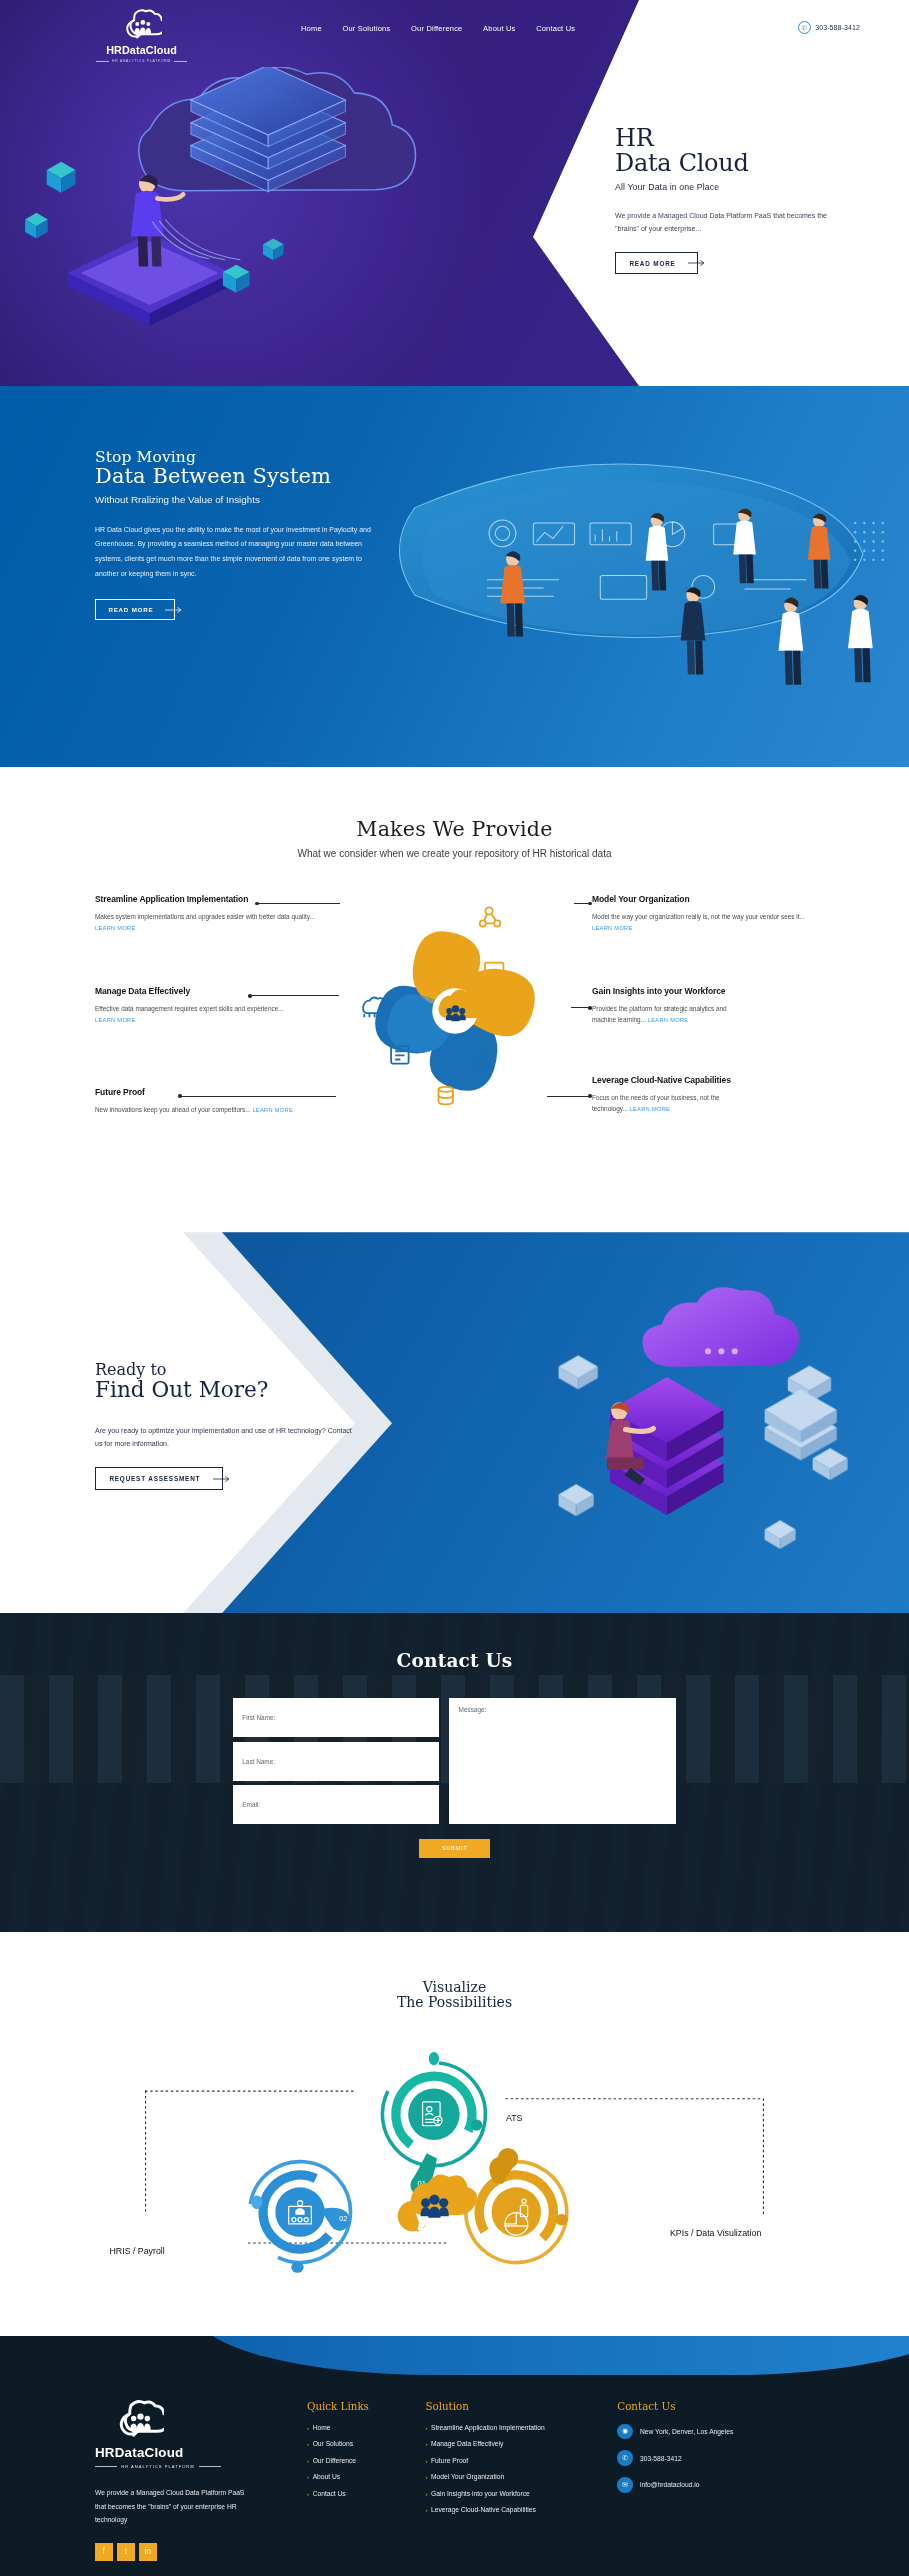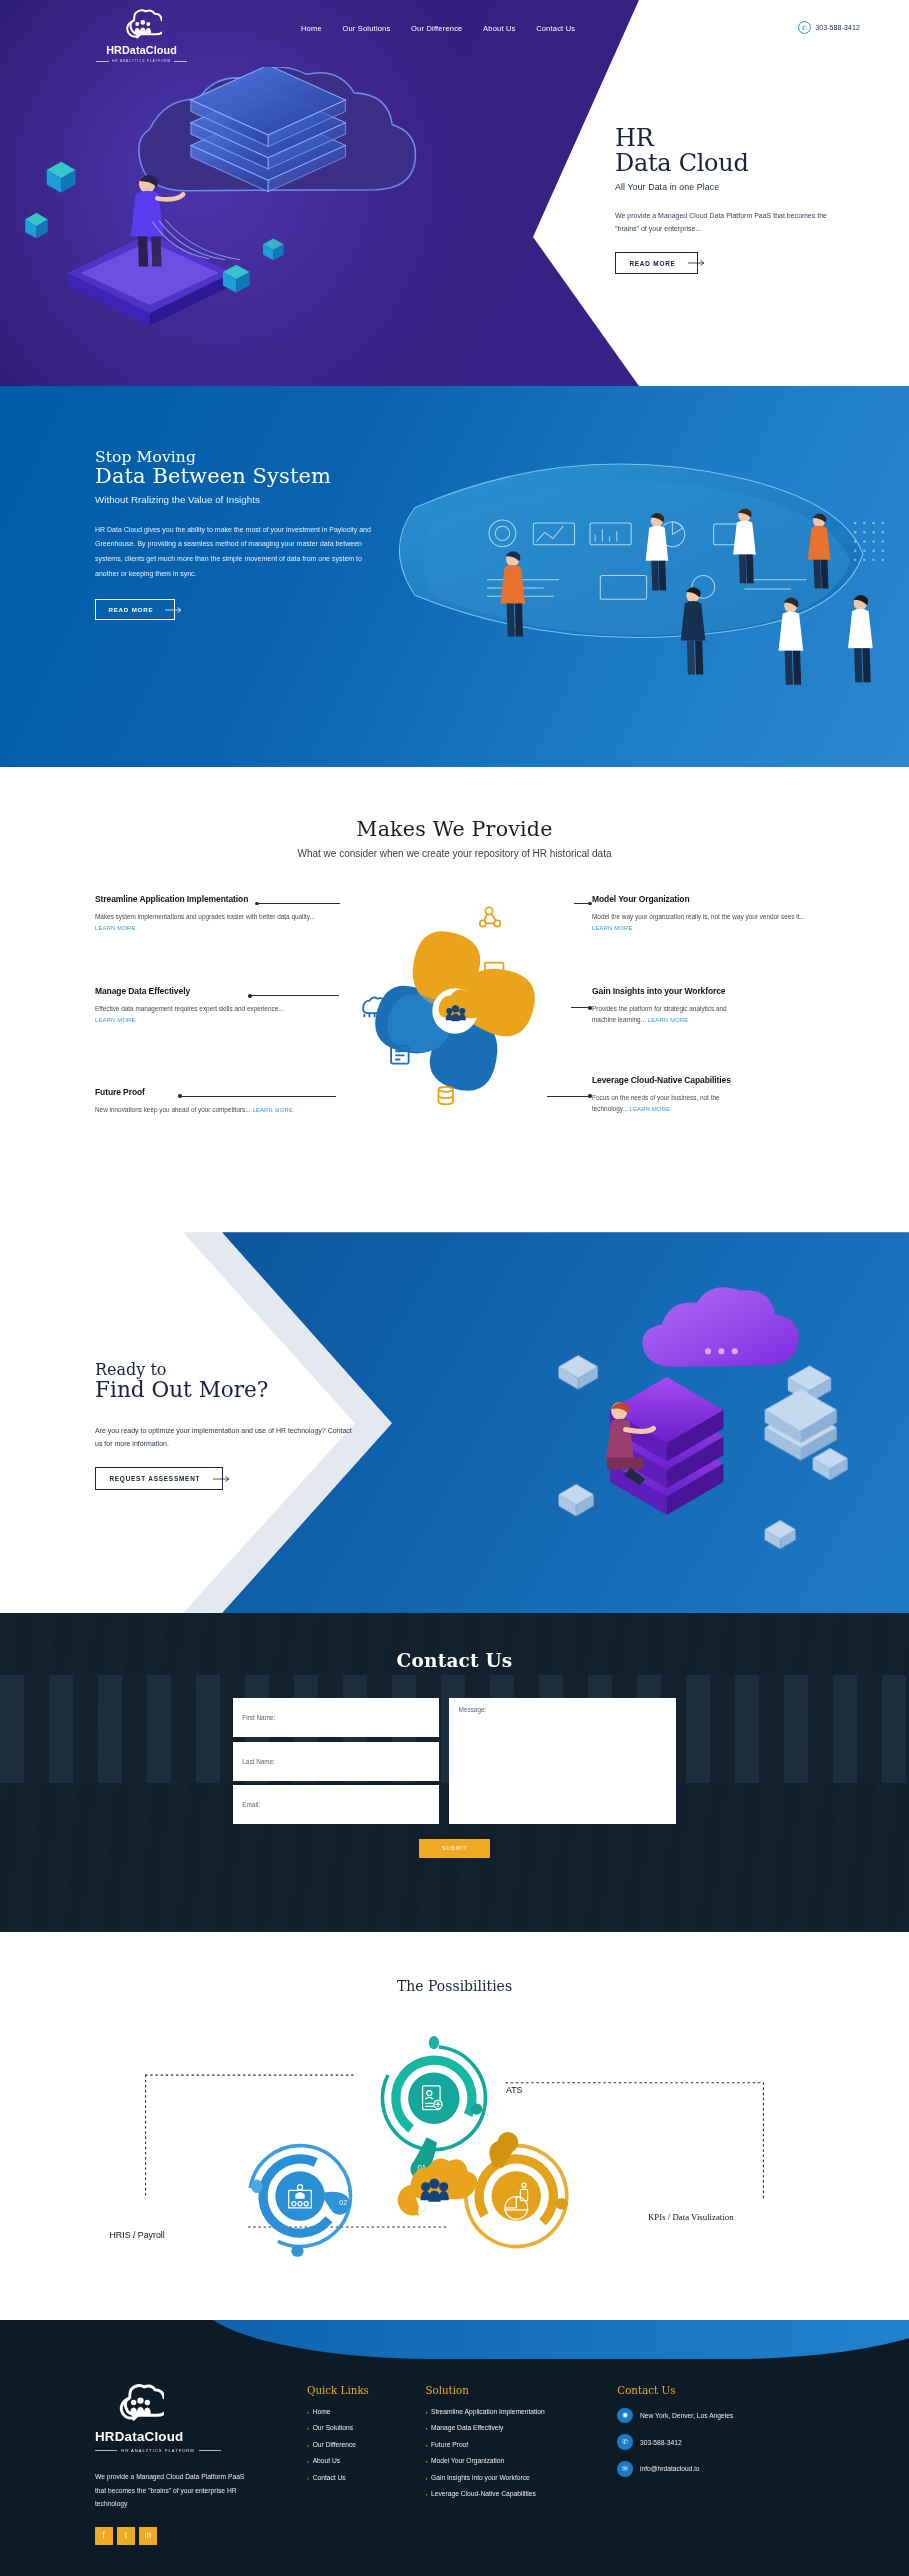--- a/index.html
+++ b/index.html
@@ -717,20 +717,21 @@
         <textarea class="msg" placeholder="Message:" style=""></textarea>
       </div>
     </div>
 
     <div class="submit-wrap">
       <button class="submit">SUBMIT</button>
     </div>
   </section>
 
   <section class="viz">
+    <div class="viz-k">Visualize</div>
     <div class="viz-h">The Possibilities</div>
 
     <div class="viz-diagram">
       <svg viewBox="0 0 1400 470" style="width:721px;height:242px;">
 
         <g stroke="#2a2a2a" stroke-width="2.2" stroke-dasharray="3 7" fill="none" stroke-linecap="round">
           <path d="M100 105 H510"></path>
           <path d="M100 105 V345"></path>
           <path d="M300 400 H690"></path>
           <path d="M800 120 H1300"></path>
@@ -797,23 +798,23 @@
           <path d="M-44 -2 a30 30 0 1 0 30 44 l-18 18 l3-20" fill="#eaa41c"></path>
           <circle cx="-16" cy="2" r="9" fill="#14427c"></circle>
           <circle cx="1" cy="-4" r="10" fill="#14427c"></circle>
           <circle cx="19" cy="2" r="9" fill="#14427c"></circle>
           <path d="M-26 28 q0-18 10-18 q10 0 10 18z" fill="#14427c"></path>
           <path d="M-11 31 q0-22 12-22 q12 0 12 22z" fill="#14427c"></path>
           <path d="M9 28 q0-18 10-18 q10 0 10 18z" fill="#14427c"></path>
         </g>
       </svg>
 
-      <div class="viz-label" style="left:412px; top:64px;">ATS</div>
+      <div class="viz-label" style="left:412px; top:76px;">ATS</div>
       <div class="viz-label" style="left:15.5px; top:209px;">HRIS / Payroll</div>
-      <div class="viz-label" style="left:554px; top:191px;font-family:Liberation Serif, serif;">KPIs / Data Visulization</div>
+      <div class="viz-label" style="left:576px; top:191px;">KPIs / Data Visulization</div>
     </div>
   </section>
 
   <footer class="footer">
     <div class="footer-swoosh"></div>
 
     <div class="footer-inner">
 
       <div class="fcol fcol-brand">
         <svg class="f-logo-mark" viewBox="0 0 100 86">

